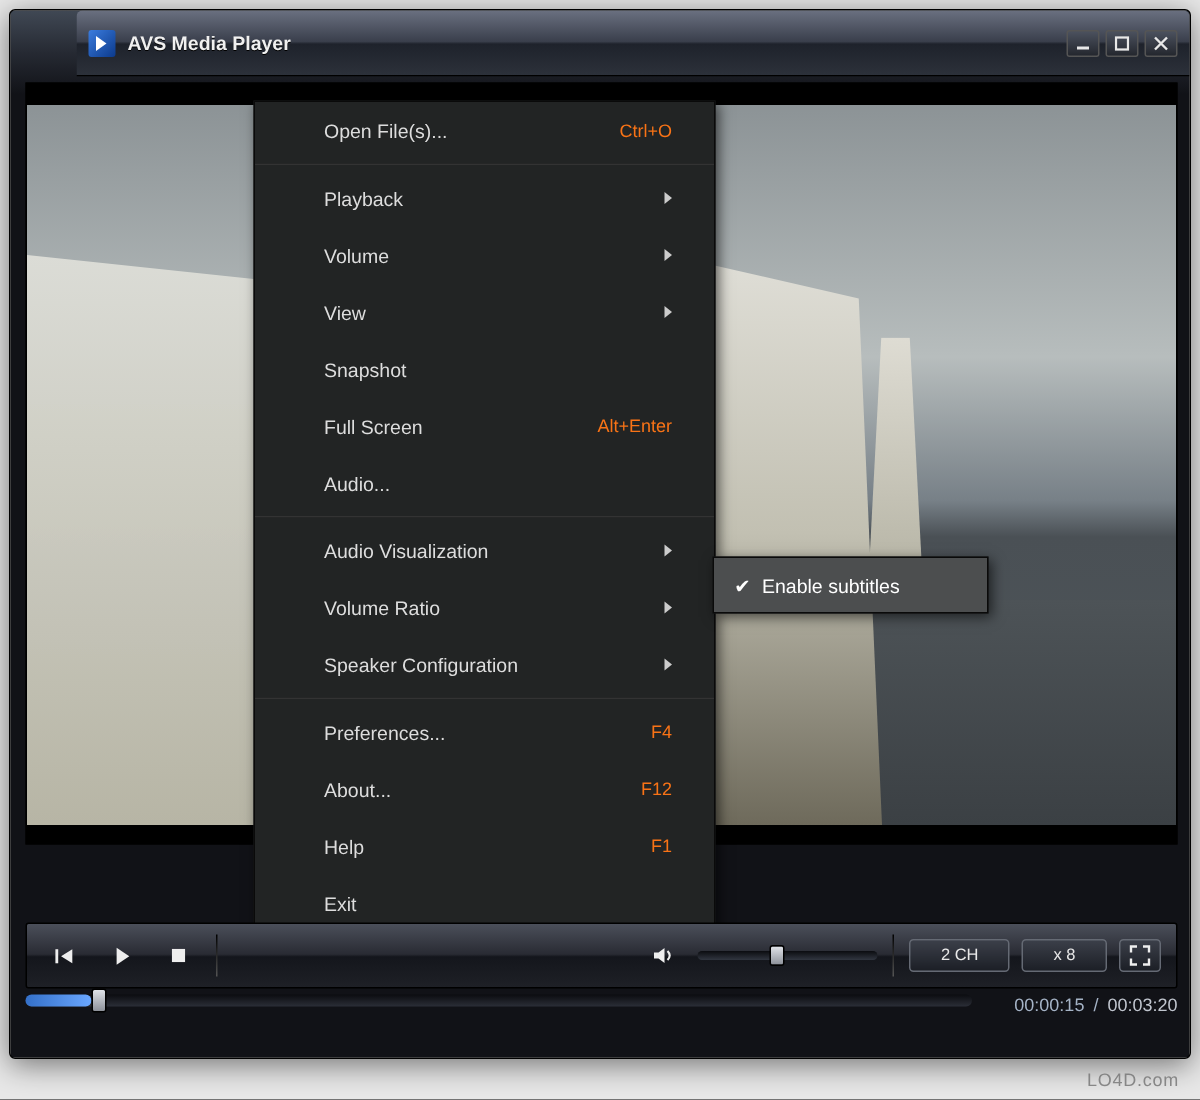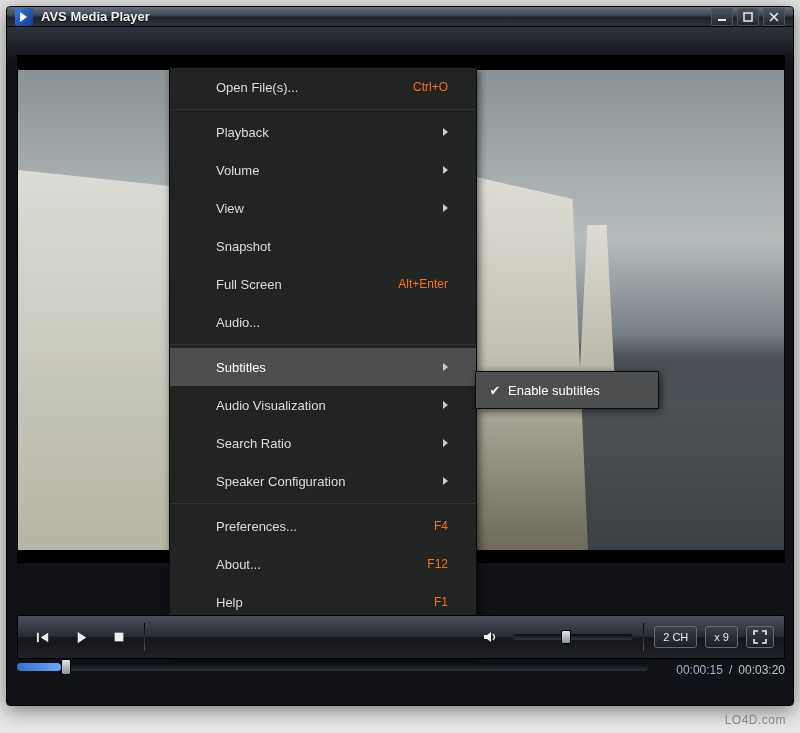--- a/index.html
+++ b/index.html
@@ -7,23 +7,23 @@
 body { background: #e8e8e8; width: 800px; height: 733px; position: relative; overflow: hidden; }
 
 .window {
   position: absolute; left: 6px; top: 6px; width: 788px; height: 700px;
   background: linear-gradient(180deg, #404854 0%, #262a33 4%, #111217 8%);
   border: 1px solid #000; border-radius: 4px;
   box-shadow: 0 4px 20px rgba(0,0,0,.5);
 }
 
 .titlebar {
-  height: 20px; display: flex; align-items: center; padding: 0 8px;
+  height: 44px; display: flex; align-items: center; padding: 0 8px;
   background: linear-gradient(180deg, #6a7080 0%, #3a3f4c 48%, #1e222b 52%, #2c313a 100%);
-  border-bottom: 1px solid #000; border-radius: 4px 4px 0 0;
+  border-bottom: 1px solid #000; border-radius: 4px 4px 0 0; margin-left: 44px;
 }
 .app-icon {
   width: 18px; height: 18px; margin-right: 8px;
   background: linear-gradient(135deg, #3a7cde 0%, #0c3a8c 100%);
   border-radius: 2px; position: relative;
 }
 .app-icon::after {
   content: ""; position: absolute; left: 5px; top: 4px; width: 0; height: 0;
   border-left: 7px solid #fff; border-top: 5px solid transparent; border-bottom: 5px solid transparent;
 }
@@ -99,21 +99,21 @@
 }
 .ctl-btn {
   width:30px; height:28px; display:flex; align-items:center; justify-content:center;
   cursor:pointer; color:#eaeaea;
 }
 .ctl-sep { width:1px; height:28px; background:linear-gradient(#000,#555); margin:0 2px; }
 .ctl-spacer { flex:1; }
 .vol-track { width:120px; height:6px; background:linear-gradient(#0b0c10,#313640); border-radius:3px; position:relative; }
 .vol-thumb { position:absolute; left:48px; top:-4px; width:10px; height:14px; background:linear-gradient(#e0e3e8,#8d919a); border:1px solid #000; border-radius:2px; }
 .pill-btn {
-  height:22px; padding:0 8px; border:1px solid #656a74; border-radius:3px;
+  height:22px; padding:0 20px; border:1px solid #656a74; border-radius:3px;
   background: linear-gradient(#3b3f49,#1c1f26); color:#e8e8e8; font-size:11px;
   display:flex; align-items:center; cursor:pointer;
 }
 .fullscreen-btn svg { width:16px; height:16px; }
 
 
 .timeline {
   position:absolute; left:10px; bottom:14px; width:768px; height:28px;
   display:flex; align-items:flex-start; gap:28px;
 }
@@ -186,30 +186,26 @@
       <span class="ctx-label">Snapshot</span>
     </div>
     <div class="ctx-item">
       <span class="ctx-label">Full Screen</span>
       <span class="ctx-shortcut">Alt+Enter</span>
     </div>
     <div class="ctx-item">
       <span class="ctx-label">Audio...</span>
     </div>
     <div class="ctx-divider"></div>
-    <div class="ctx-item highlight">
-      <span class="ctx-label">Subtitles</span>
-      <span class="ctx-arrow"></span>
-    </div>
     <div class="ctx-item">
       <span class="ctx-label">Audio Visualization</span>
       <span class="ctx-arrow"></span>
     </div>
     <div class="ctx-item">
-      <span class="ctx-label">Search Ratio</span>
+      <span class="ctx-label">Volume Ratio</span>
       <span class="ctx-arrow"></span>
     </div>
     <div class="ctx-item">
       <span class="ctx-label">Speaker Configuration</span>
       <span class="ctx-arrow"></span>
     </div>
     <div class="ctx-divider"></div>
     <div class="ctx-item">
       <span class="ctx-label">Preferences...</span>
       <span class="ctx-shortcut">F4</span>
@@ -260,21 +256,21 @@
         </svg>
     </div>
     <div class="vol-track">
       <div class="vol-thumb"></div>
     </div>
     <div class="ctl-sep"></div>
     <div class="pill-btn">
       <span>2 CH</span>
     </div>
     <div class="pill-btn">
-      <span>x 9</span>
+      <span>x 8</span>
     </div>
     <div class="pill-btn fullscreen-btn" style="padding:0 5px">
       <svg viewBox="0 0 16 16">
           <path d="M2 6 L2 2 L6 2 M10 2 L14 2 L14 6 M14 10 L14 14 L10 14 M6 14 L2 14 L2 10" stroke="#eee" fill="none" stroke-width="1.6"></path>
         </svg>
     </div>
   </div>
 
   <div class="timeline">
     <div class="seek">

